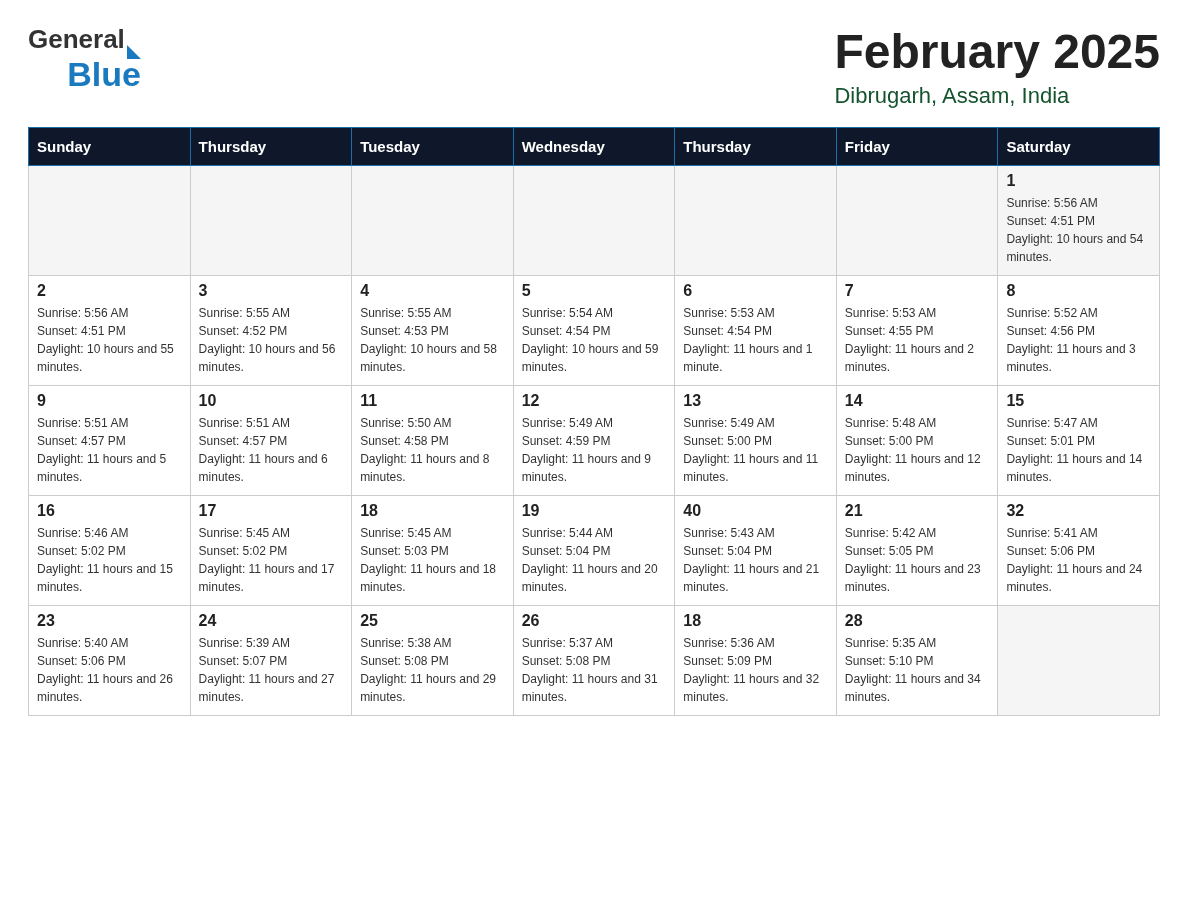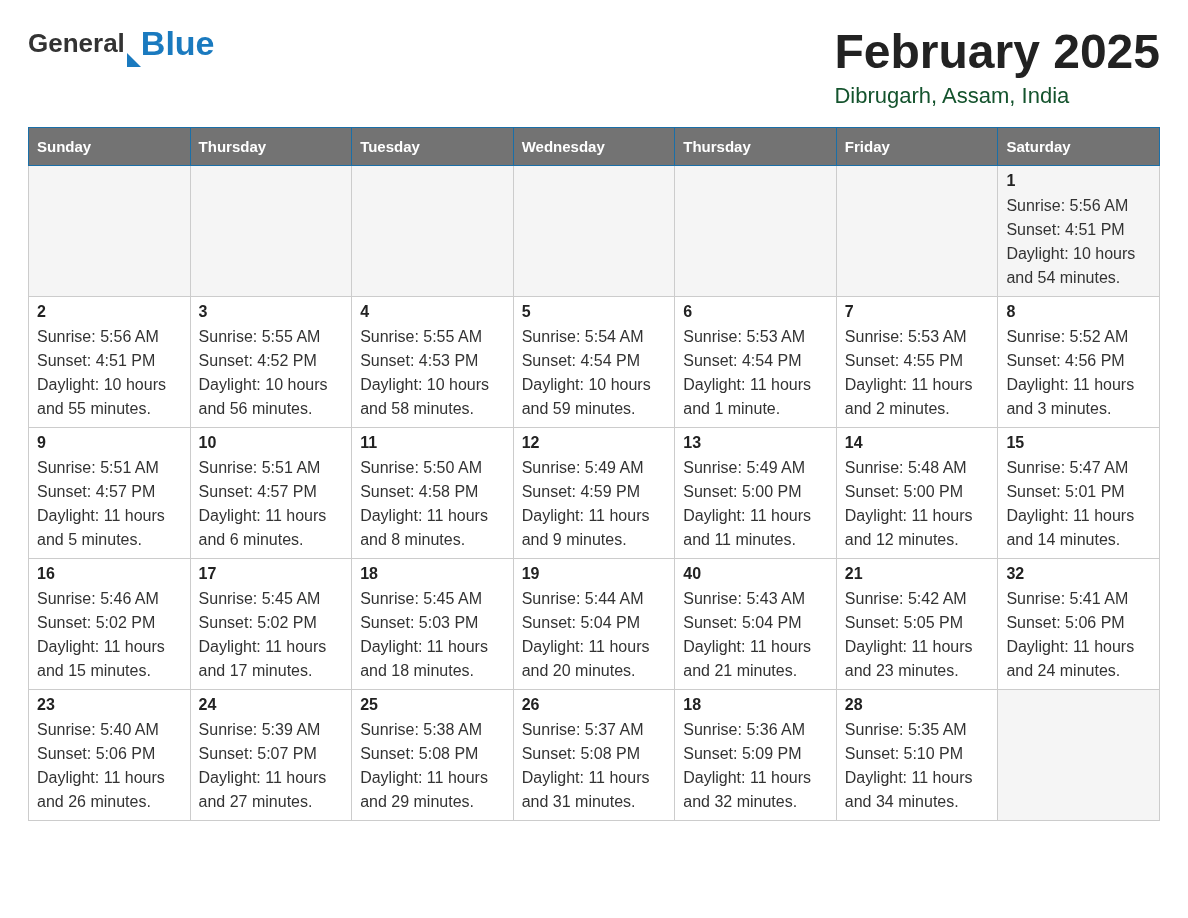--- a/index.html
+++ b/index.html
@@ -31,21 +31,21 @@
       height: 0;
       border-left: 14px solid #1a7abf;
       border-top: 14px solid transparent;
       border-bottom: 0px solid transparent;
       margin-left: 2px;
       margin-bottom: -4px;
       align-self: flex-end;
     }
     .logo-wrapper {
       display: flex;
-      flex-direction: row;
+      flex-direction: column;
     }
     .logo-line1 {
       display: flex;
       align-items: center;
     }
     .logo-line2 {
       display: flex;
       justify-content: flex-end;
     }
     .title-section {
@@ -60,21 +60,21 @@
       font-size: 22px;
       color: #14532d;
       margin-top: 4px;
     }
 
     .calendar {
       width: 100%;
       border-collapse: collapse;
     }
     .calendar thead th {
-      background-color: #737373;
+      background-color: #0f172a;
       color: #fff;
       font-size: 15px;
       font-weight: bold;
       padding: 10px 8px;
       text-align: left;
       border: 1px solid #1a6fa8;
     }
     .calendar tbody td {
       border: 1px solid #ccc;
       vertical-align: top;
@@ -86,21 +86,21 @@
       background-color: #f5f5f5;
     }
     .day-number {
       font-size: 16px;
       font-weight: bold;
       color: #222;
       display: block;
       margin-bottom: 4px;
     }
     .day-info {
-      font-size: 16px;
+      font-size: 12px;
       color: #333;
       line-height: 1.5;
     }
     .empty-cell {
       background-color: #f5f5f5;
     }
   </style>
 </head>
 <body>
 

